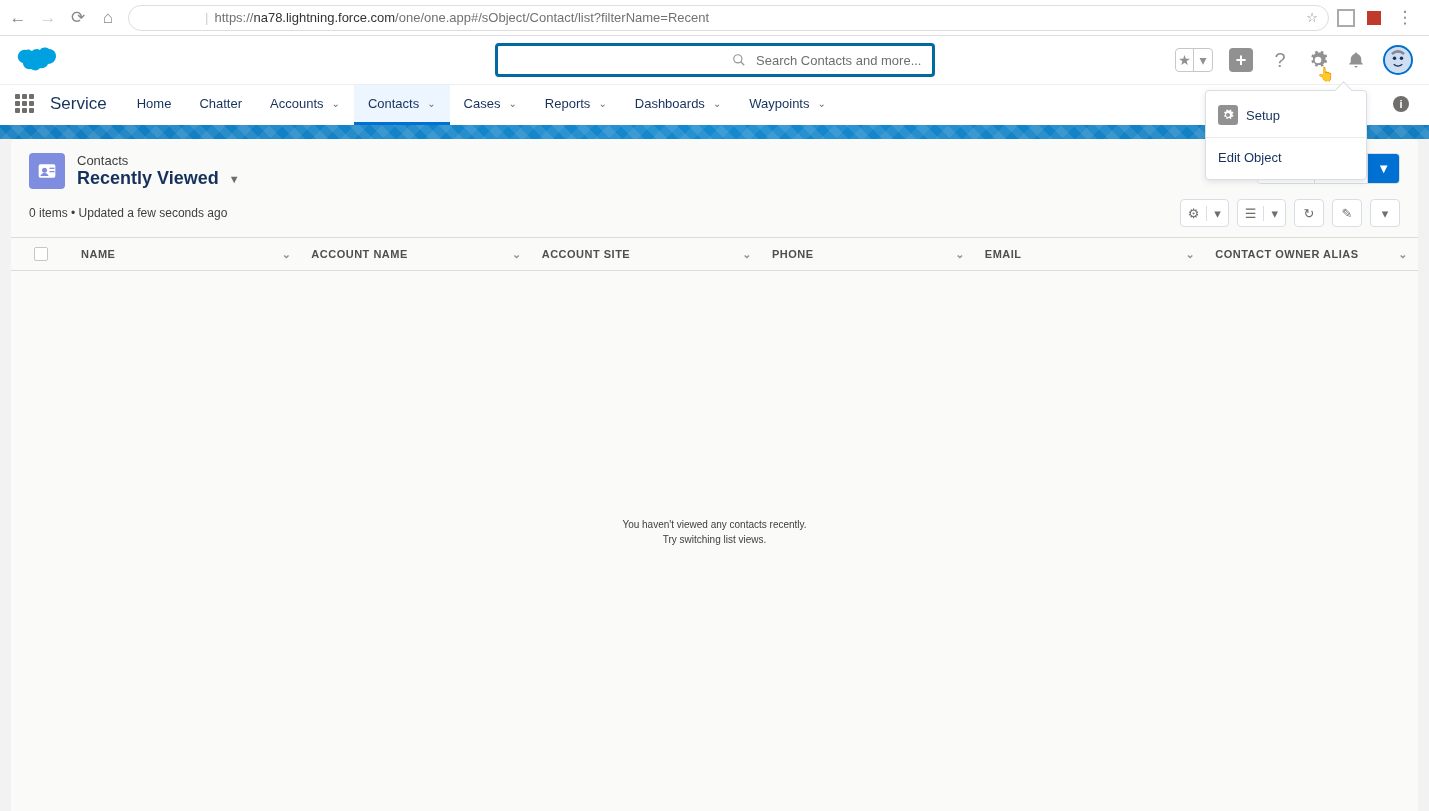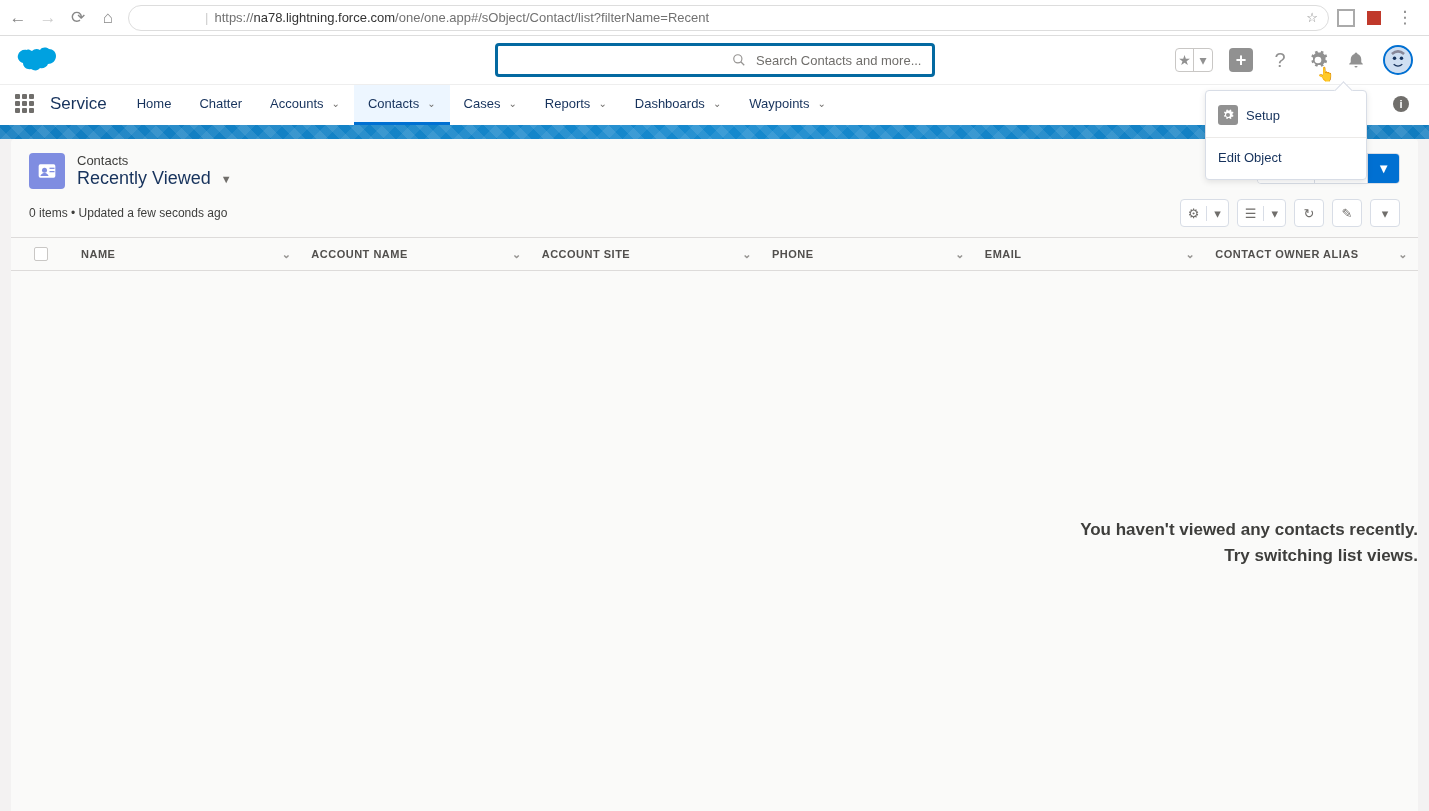--- a/index.html
+++ b/index.html
@@ -51,21 +51,21 @@
 .blue-strip { height: 14px; background: linear-gradient(90deg,#117cbf 0%,#1589ce 50%,#117cbf 100%); position:relative; overflow:hidden;}
 .blue-strip::before{content:"";position:absolute;inset:0;background-image:repeating-linear-gradient(45deg,rgba(255,255,255,0.1) 0 8px,transparent 8px 16px),repeating-linear-gradient(-45deg,rgba(255,255,255,0.08) 0 10px,transparent 10px 20px);}
 
 
 .page { position: absolute; top: 139px; left: 11px; right: 11px; bottom: 0; background: #fafaf9; border-radius: 4px 4px 0 0; overflow: hidden; }
 
 
 .list-header { padding: 14px 18px 10px; display: flex; align-items: flex-start; gap: 12px; }
 .obj-icon { width: 36px; height: 36px; border-radius: 4px; background: #7f8de1; display: flex; align-items: center; justify-content: center;}
 .obj-titles .obj-type { font-size: 13px; color: #3e3e3c; }
-.obj-titles .view-name { font-size: 18px; font-weight: 400; color: #16325c; display: flex; align-items: center; gap: 10px;}
+.obj-titles .view-name { font-size: 18px; font-weight: 700; color: #16325c; display: flex; align-items: center; gap: 10px;}
 .obj-titles .view-drop { font-size: 11px; color: #706e6b;}
 .list-actions { margin-left: auto; display: flex; align-items: center; gap: 0;}
 .btn-grp { display: flex; border: 1px solid #d8dde6; border-radius: 4px; overflow: hidden; background: #fff;}
 .btn-grp button { background:#fff;border:none;border-left:1px solid #d8dde6;padding:7px 15px;font-size:13px;color:#0070d2;cursor:pointer;}
 .btn-grp button:first-child{border-left:none;}
 .btn-grp .drop-only{padding:7px 9px;}
 
 .list-meta { padding: 0 18px 10px; font-size: 12px; color: #3e3e3c; display:flex; align-items:center;}
 .list-controls { margin-left:auto; display:flex; gap:8px;}
 .ctrl { border:1px solid #d8dde6; border-radius:4px; background:#fff; height:28px; min-width:30px; display:flex;align-items:center;justify-content:center;color:#706e6b;font-size:13px;}
@@ -74,21 +74,21 @@
 .ctrl.split span:first-child{border-right:1px solid #d8dde6;}
 
 
 .tbl-head { height: 34px; border-top: 1px solid #dddbda; border-bottom: 1px solid #dddbda; background: #fafaf9; display: flex; align-items: center; font-size: 11px; letter-spacing: 0.5px; color: #514f4d; font-weight: 600; text-transform: uppercase;}
 .th { display:flex; align-items:center; padding:0 10px; position:relative;}
 .th .sort-ch { margin-left:auto; color:#969492; font-size:11px;}
 .th-check { width: 60px; justify-content:center;}
 .th-name{flex:1.2}.th-acc{flex:1.2}.th-site{flex:1.2}.th-phone{flex:1.1}.th-email{flex:1.2}.th-owner{flex:1.1}
 .chk { width:14px;height:14px;border:1px solid #c9c7c5;border-radius:2px;background:#fff;}
 
-.empty { text-align:right; color:#3e3e3c; font-size:17px; padding-top: 246px; line-height:1.5;font-weight:bold;}
+.empty { text-align:center; color:#3e3e3c; font-size:10px; padding-top: 246px; line-height:1.5;}
 
 
 .setup-menu { position: absolute; top: 90px; right: 62px; width: 162px; background: #fff; border: 1px solid #d8dde6; border-radius: 4px; box-shadow: 0 2px 6px rgba(0,0,0,0.1); z-index: 50; padding: 6px 0;}
 .setup-menu::before{content:"";position:absolute;top:-7px;right:16px;width:12px;height:12px;background:#fff;border-left:1px solid #d8dde6;border-top:1px solid #d8dde6;transform:rotate(45deg);}
 .setup-menu .mi { padding: 8px 12px; font-size: 13px; color: #16325c; cursor:pointer; display:flex;align-items:center;gap:8px;}
 .setup-menu .mi.icon-item .mi-icon{width:20px;height:20px;border-radius:3px;background:#919191;display:flex;align-items:center;justify-content:center;}
 .setup-menu hr { border:none;border-top:1px solid #eceae8;margin:4px 0;}
 
 
 .cursor-hand { position:absolute; top:66px; right:94px; font-size:14px; z-index:100; color:#000;}

